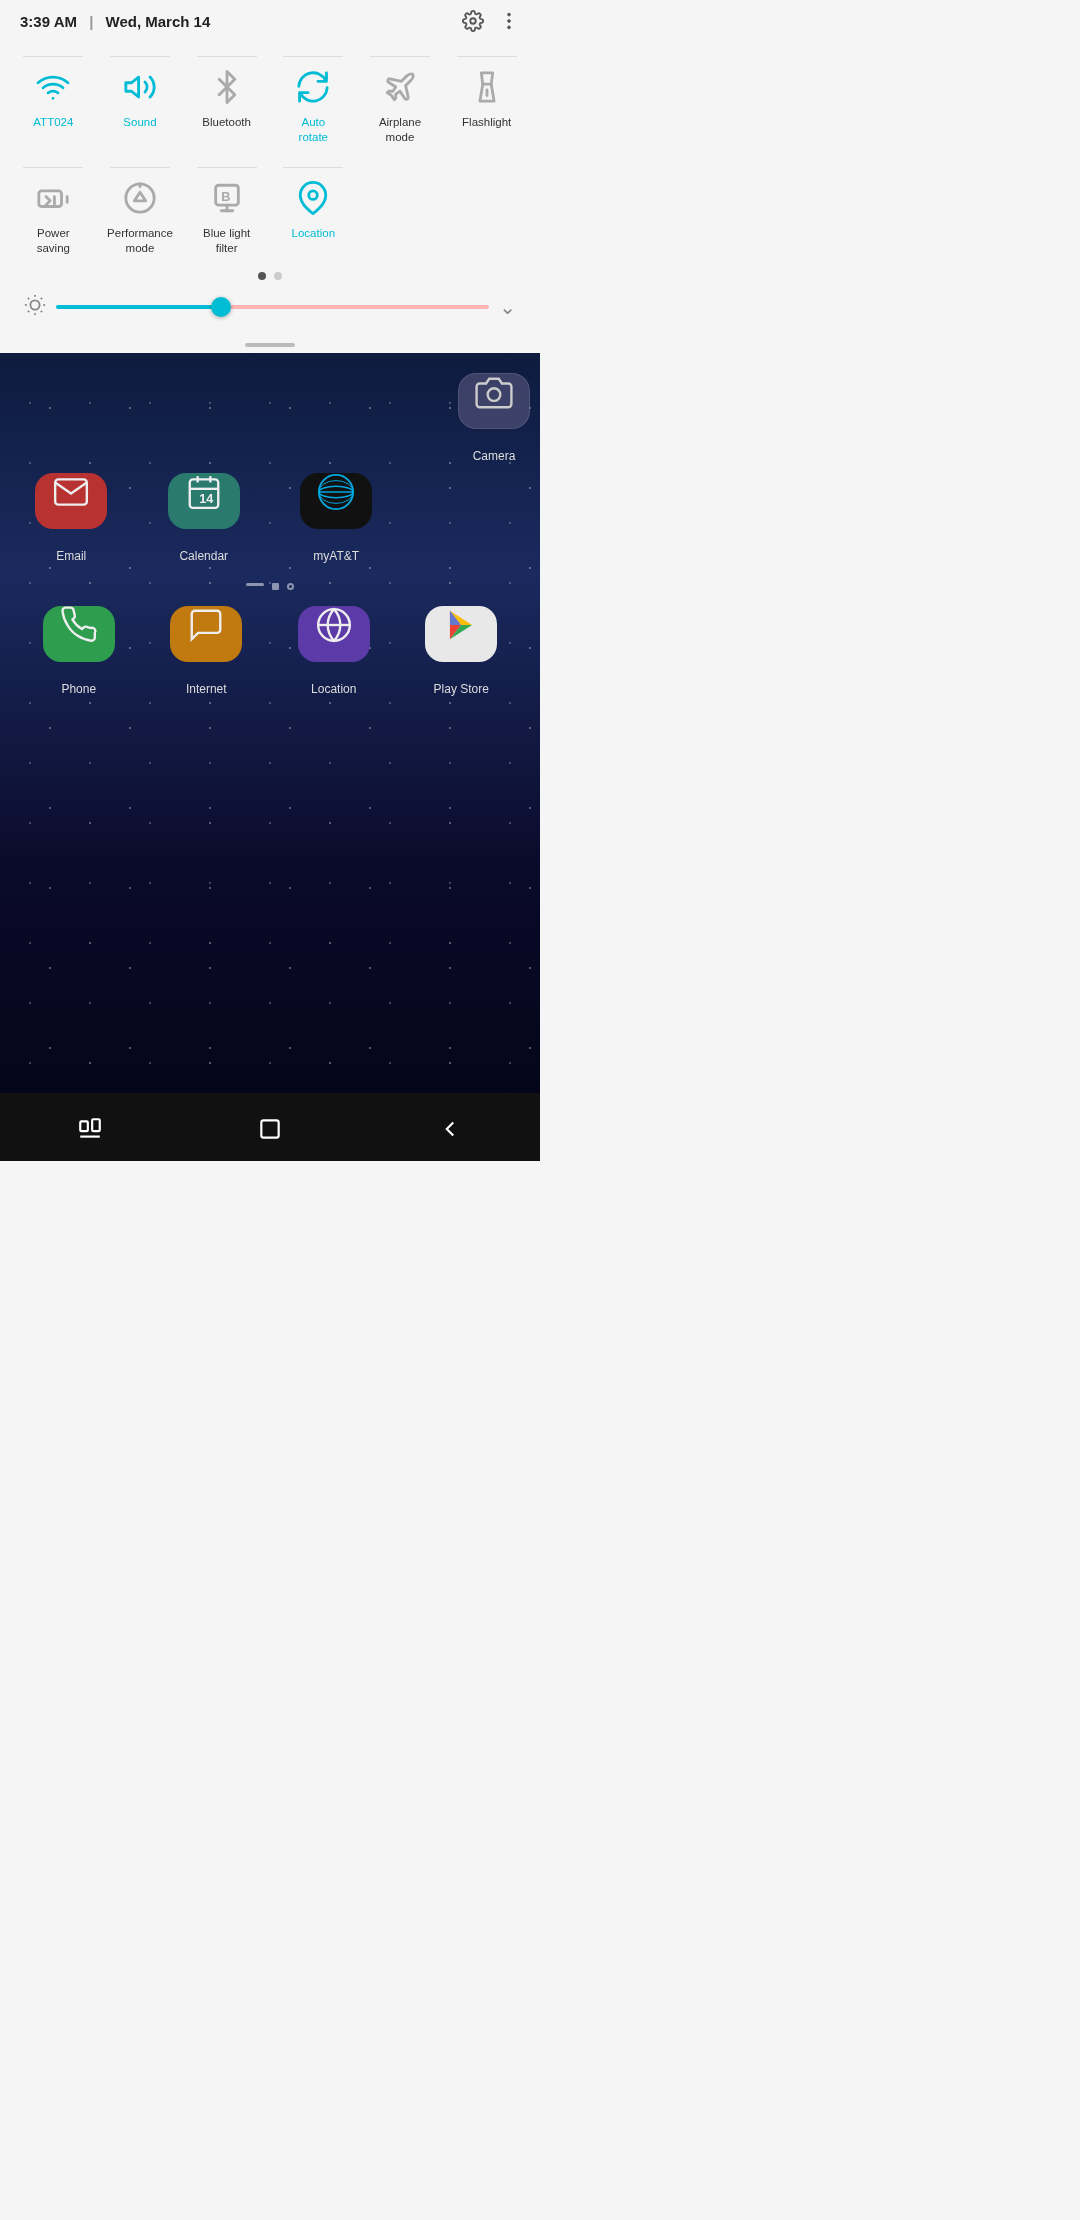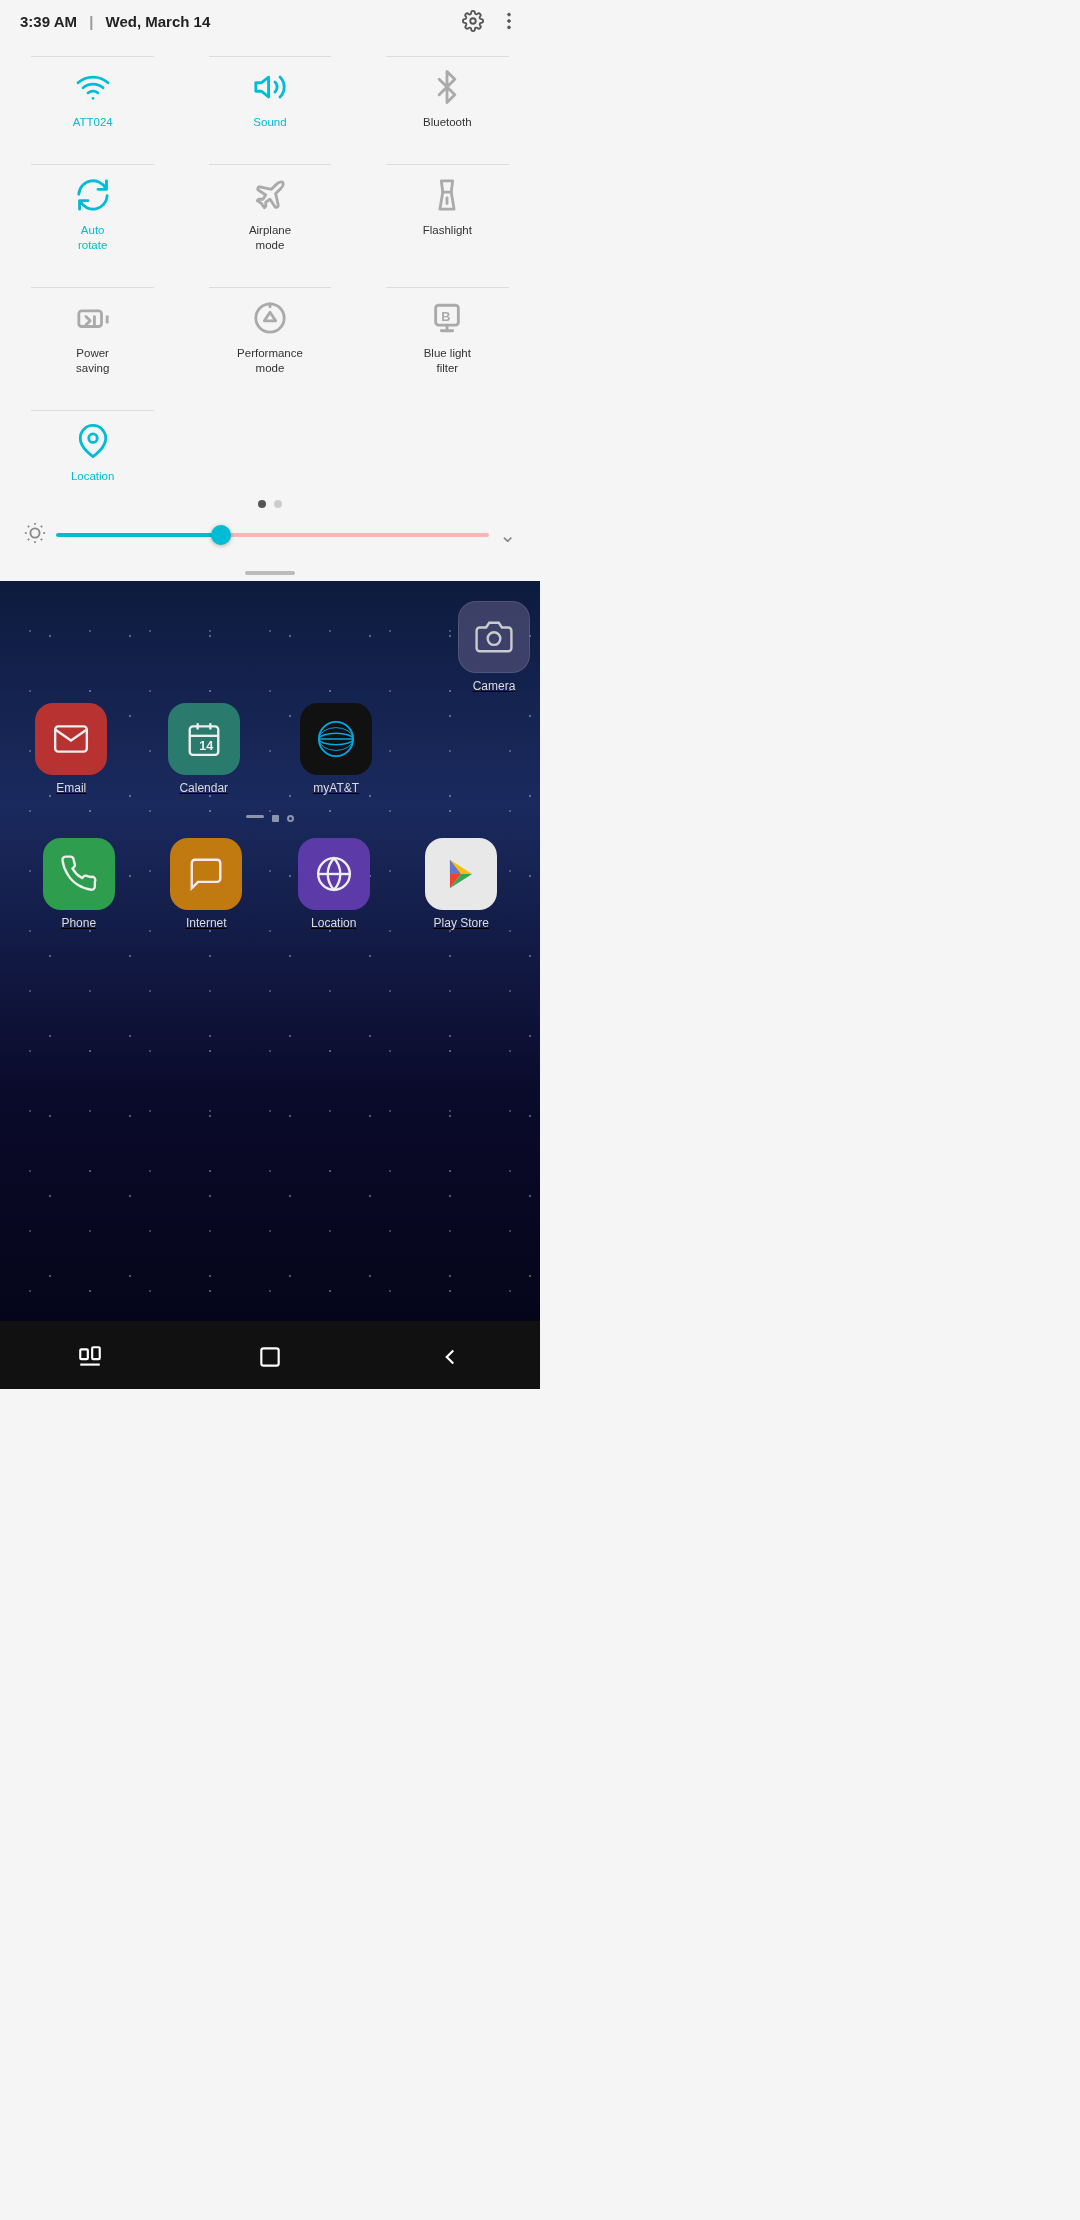--- a/index.html
+++ b/index.html
@@ -34,22 +34,22 @@
     .status-right svg { width: 22px; height: 22px; }
 
     
     .quick-panel {
       background: #f5f5f5;
       padding: 4px 10px 10px;
     }
 
     .quick-grid {
       display: grid;
-      grid-template-columns: repeat(3, 1fr);
-      gap: 12px;
+      grid-template-columns: repeat(6, 1fr);
+      gap: 0;
     }
 
     .quick-tile {
       display: flex;
       flex-direction: column;
       align-items: center;
       padding: 12px 6px 10px;
       cursor: pointer;
     }
     .quick-tile .icon-wrap {
@@ -140,21 +140,20 @@
       background: #bbb;
       border-radius: 2px;
     }
 
     
     .home-screen {
       background: linear-gradient(180deg, #0d1b3e 0%, #1a2a5e 30%, #0a0a2a 70%, #05051a 100%);
       min-height: 740px;
       position: relative;
       padding: 20px 10px 0;
-      text-decoration: underline;
     }
 
     
     .home-screen::before {
       content: '';
       position: absolute;
       top: 0; left: 0; right: 0; bottom: 0;
       background-image:
         radial-gradient(circle, rgba(255,255,255,0.8) 1px, transparent 1px),
         radial-gradient(circle, rgba(255,255,255,0.5) 1px, transparent 1px),
@@ -174,26 +173,26 @@
       z-index: 1;
     }
 
     .app-icon {
       display: flex;
       flex-direction: column;
       align-items: center;
       cursor: pointer;
     }
     .app-icon-img {
-      width: 72px; height: 72px;
+      width: 72px; height: 56px;
       border-radius: 18px;
       display: flex;
-      align-items: center;
+      align-items: flex-start;
       justify-content: center;
-      margin-bottom: 6px;
+      margin-bottom: 20px;
       font-size: 32px;
     }
     .app-label {
       font-size: 12px;
       color: #ddd;
       text-align: center;
     }
 
     
     .app-camera { background: rgba(80,80,120,0.7); border: 1px solid rgba(255,255,255,0.1); }

